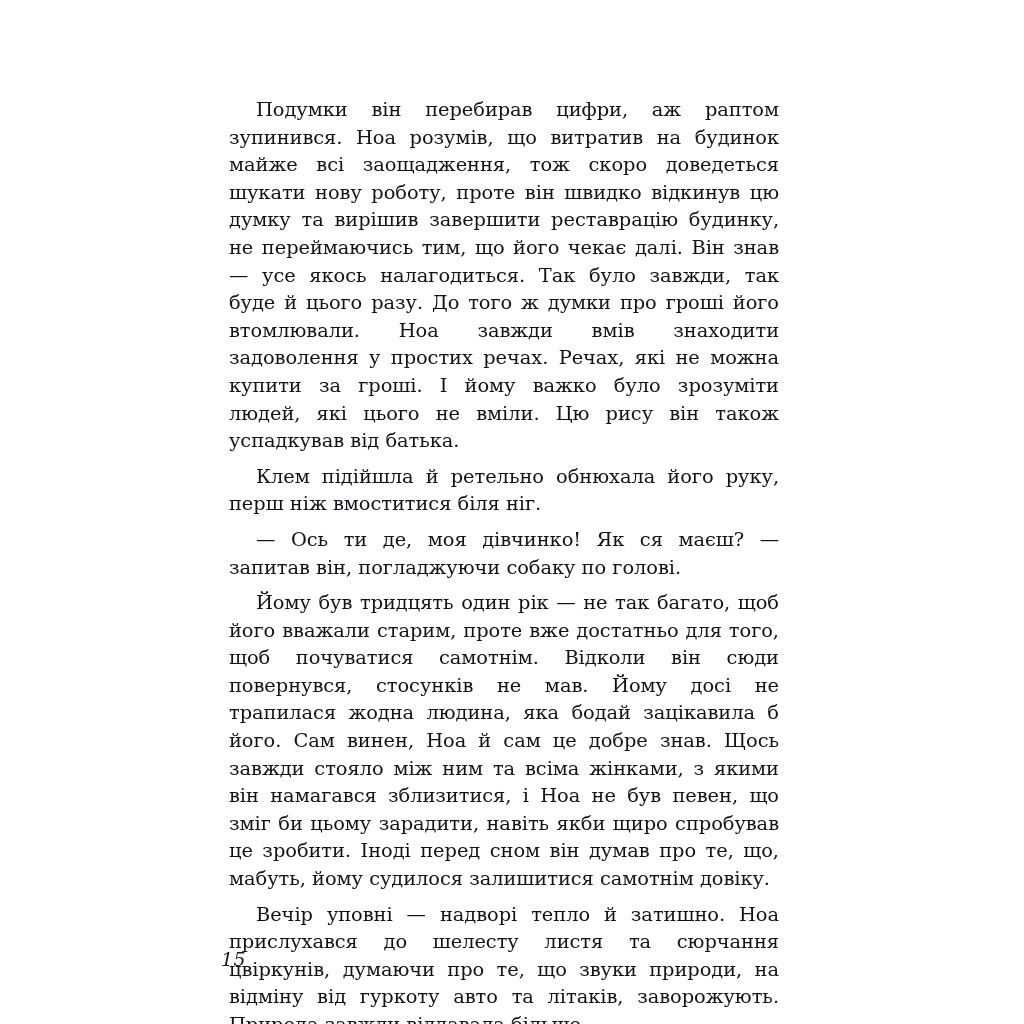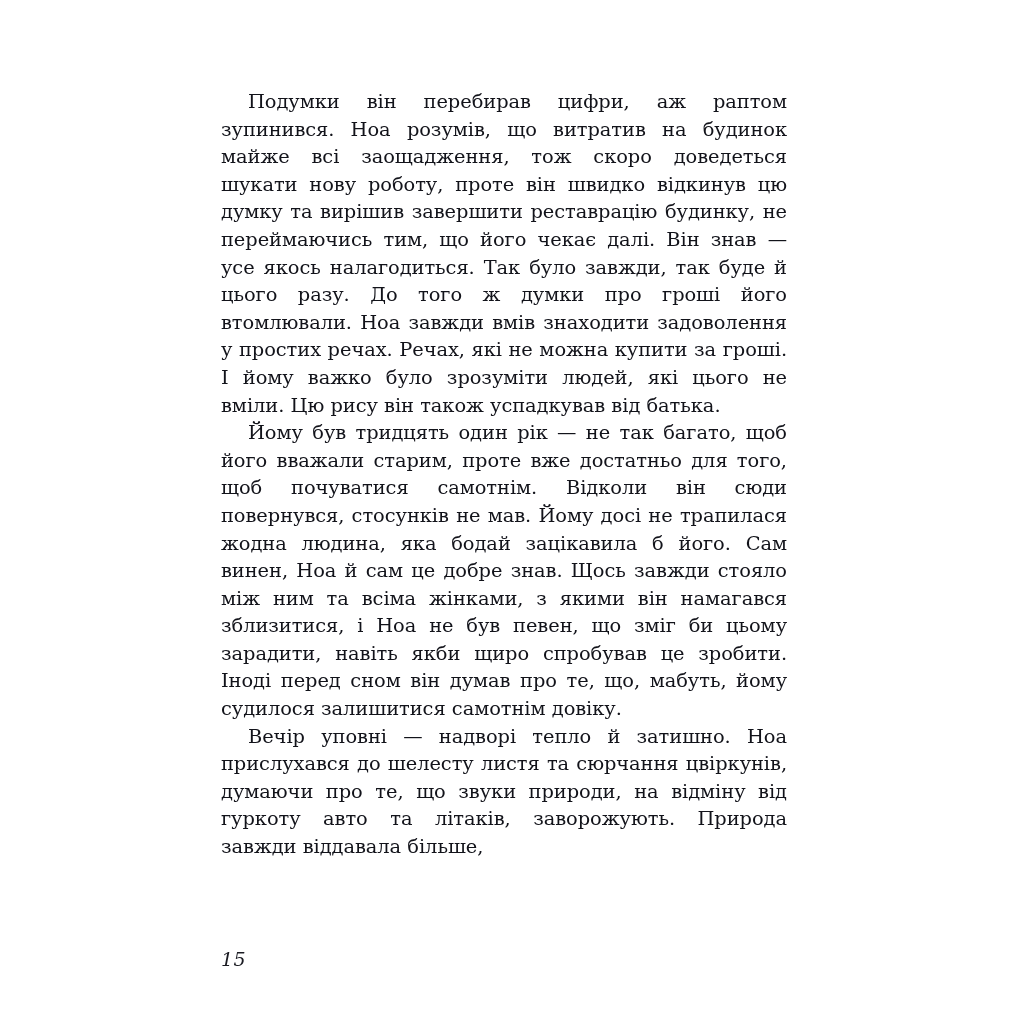--- a/index.html
+++ b/index.html
@@ -23,21 +23,21 @@
   }
 
   .text-block {
     position: absolute;
     left: 221px;
     top: 88px;
     width: 566px;
   }
 
   .para {
-    margin: 0;
+    margin: 8px;
     text-align: justify;
     text-justify: inter-word;
     font-size: 19.4px;
     line-height: 27.6px;
     color: #12131a;
     text-indent: 27px;
     letter-spacing: -0.05px;
     word-spacing: 0.1px;
     -webkit-font-smoothing: antialiased;
   }
@@ -59,19 +59,21 @@
     letter-spacing: 0.3px;
   }
 </style>
 </head>
 <body>
 
 <div class="page">
 
   <div class="text-block">
     <p class="para">Подумки він перебирав цифри, аж раптом зупинився. Ноа розумів, що витратив на будинок майже всі заощадження, тож скоро доведеться шукати нову роботу, проте він швидко відкинув цю думку та вирішив завершити реставрацію будинку, не переймаючись тим, що його чекає далі. Він знав — усе якось налагодиться. Так було завжди, так буде й цього разу. До того ж думки про гроші його втомлювали. Ноа завжди вмів знаходити задоволення у простих речах. Речах, які не можна купити за гроші. І йому важко було зрозуміти людей, які цього не вміли. Цю рису він також успадкував від батька.</p>
+    <p class="para">Клем підійшла й ретельно обнюхала його руку, перш ніж вмоститися біля ніг.</p>
+    <p class="para">— Ось ти де, моя дівчинко! Як ся маєш? — запитав він, погладжуючи собаку по голові.</p>
     <p class="para">Йому був тридцять один рік — не так багато, щоб його вважали старим, проте вже достатньо для того, щоб почуватися самотнім. Відколи він сюди повернувся, стосунків не мав. Йому досі не трапилася жодна людина, яка бодай зацікавила б його. Сам винен, Ноа й сам це добре знав. Щось завжди стояло між ним та всіма жінками, з якими він намагався зблизитися, і Ноа не був певен, що зміг би цьому зарадити, навіть якби щиро спробував це зробити. Іноді перед сном він думав про те, що, мабуть, йому судилося залишитися самотнім довіку.</p>
     <p class="para">Вечір уповні — надворі тепло й затишно. Ноа прислухався до шелесту листя та сюрчання цвіркунів, думаючи про те, що звуки природи, на відміну від гуркоту авто та літаків, заворожують. Природа завжди віддавала більше,</p>
   </div>
 
   <div class="folio">15</div>
 
 </div>
 
 </body></html>

